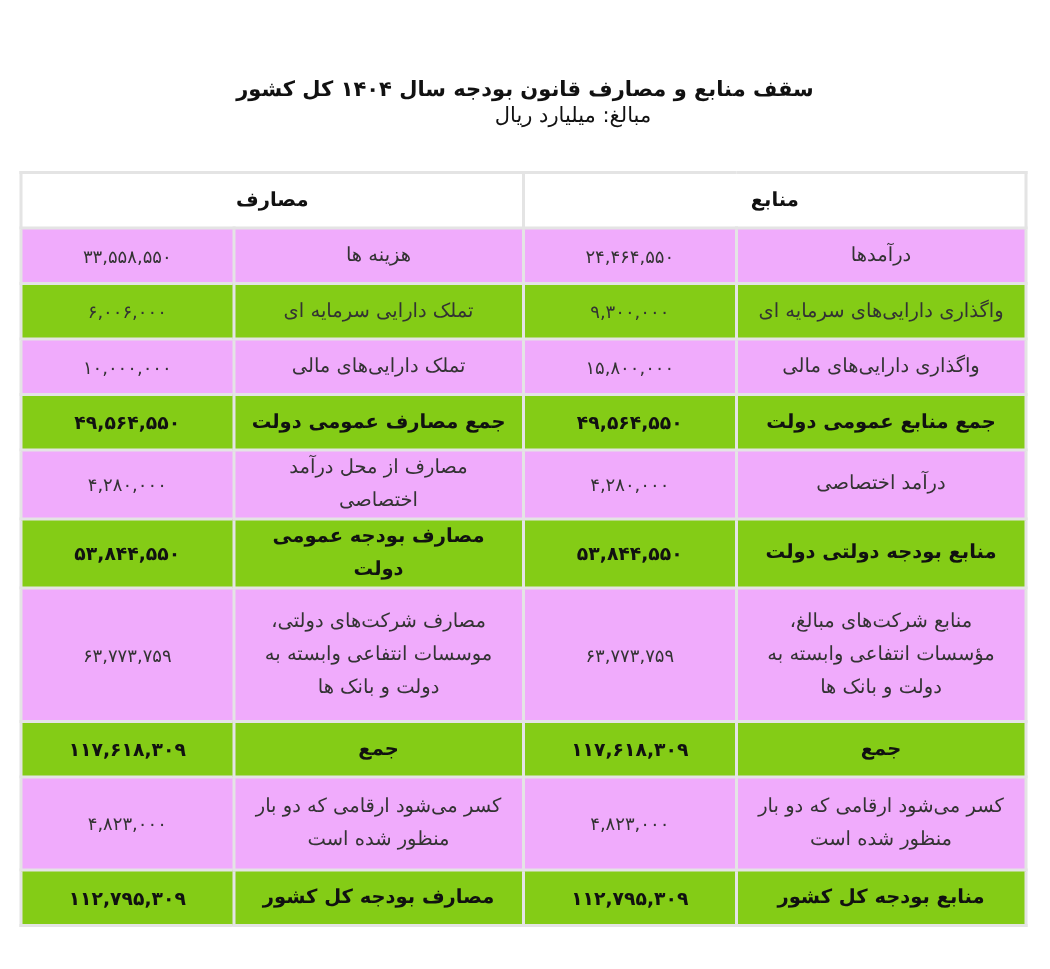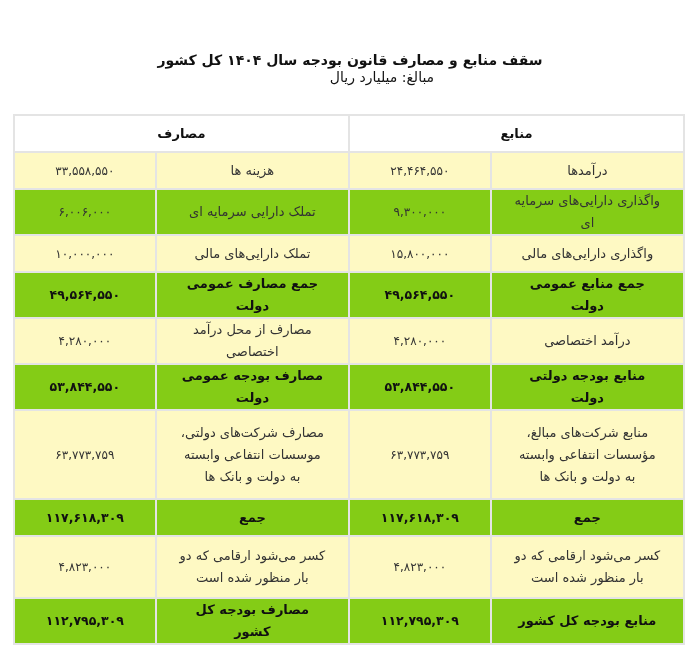--- a/index.html
+++ b/index.html
@@ -48,34 +48,34 @@
       width: 672px;
       border-collapse: collapse;
       direction: rtl;
       font-size: 13px;
       table-layout: fixed;
     }
     table.budget td, table.budget th {
       border: 2px solid #e4e4e4;
       text-align: center;
       vertical-align: middle;
-      padding: 0 20px;
+      padding: 0 8px;
       line-height: 22px;
       color: #333333;
     }
     table.budget th {
       font-weight: bold;
       color: #111111;
       height: 35px;
       background: #ffffff;
     }
     table.budget tr.r td { height: 35px; }
     table.budget tr.tall td { height: 87px; }
     table.budget tr.mid td { height: 60px; }
-    table.budget tr.odd td { background: #fef9c3; }
+    table.budget tr.odd td { background: #f0abfc; }
     table.budget tr.even td { background: #84cc16; }
     table.budget tr.bold td { font-weight: bold; color: #111111; margin-left: 36px; }
     col.label-col { width: 191px; }
     col.num-col { width: 140px; }
     .num { font-size: 12px; letter-spacing: 0.3px; }
     tr.bold .num { font-size: 12.5px; }
   </style>
 </head>
 <body>
 

